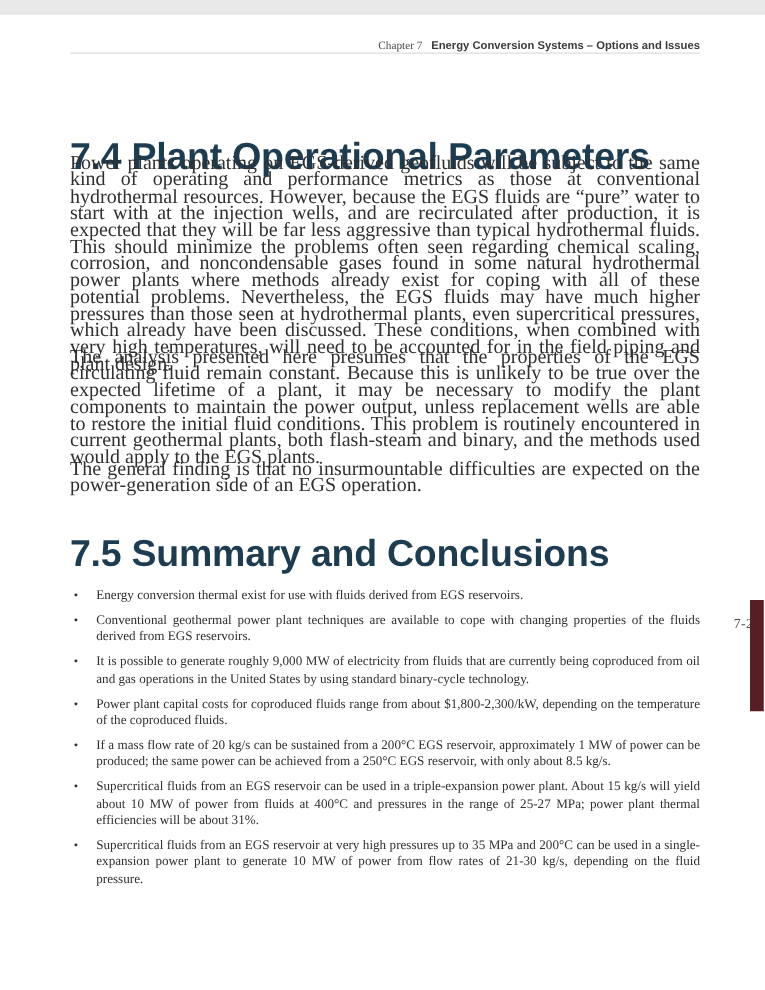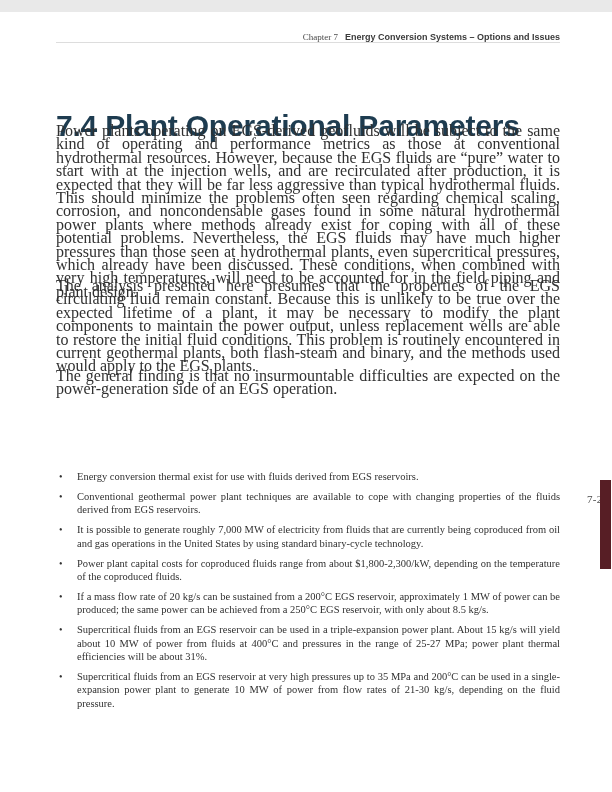--- a/index.html
+++ b/index.html
@@ -123,34 +123,35 @@
   <div class="header-rule"></div>
 
   <h1 class="col section-heading" style="top: 81px;">7.4 Plant Operational Parameters</h1>
 
   <p class="col body-par" style="top: 112px;">Power plants operating on EGS-derived geofluids will be subject to the same kind of operating and performance metrics as those at conventional hydrothermal resources. However, because the EGS fluids are “pure” water to start with at the injection wells, and are recirculated after production, it is expected that they will be far less aggressive than typical hydrothermal fluids. This should minimize the problems often seen regarding chemical scaling, corrosion, and noncondensable gases found in some natural hydrothermal power plants where methods already exist for coping with all of these potential problems. Nevertheless, the EGS fluids may have much higher pressures than those seen at hydrothermal plants, even supercritical pressures, which already have been discussed. These conditions, when combined with very high temperatures, will need to be accounted for in the field piping and plant design.</p>
 
   <p class="col body-par" style="top: 267px;">The analysis presented here presumes that the properties of the EGS circulating fluid remain constant. Because this is unlikely to be true over the expected lifetime of a plant, it may be necessary to modify the plant components to maintain the power output, unless replacement wells are able to restore the initial fluid conditions. This problem is routinely encountered in current geothermal plants, both flash-steam and binary, and the methods used would apply to the EGS plants.</p>
 
   <p class="col body-par" style="top: 357px;">The general finding is that no insurmountable difficulties are expected on the power-generation side of an EGS operation.</p>
 
+  <h1 class="col section-heading" style="top: 399px;">7.5 Summary and Conclusions</h1>
 
 
   <ul class="col bullet-list" style="top: 458px;">
     <li class="bullet-item">
       <span class="bullet-marker">•</span>
       <span class="bullet-text">Energy conversion thermal exist for use with fluids derived from EGS reservoirs.</span>
     </li>
     <li class="bullet-item">
       <span class="bullet-marker">•</span>
       <span class="bullet-text">Conventional geothermal power plant techniques are available to cope with changing properties of the fluids derived from EGS reservoirs.</span>
     </li>
     <li class="bullet-item">
       <span class="bullet-marker">•</span>
-      <span class="bullet-text">It is possible to generate roughly 7,000 MW of electricity from fluids that are currently being coproduced from oil and gas operations in the United States by using standard binary-cycle technology.</span>
+      <span class="bullet-text">It is possible to generate roughly 9,000 MW of electricity from fluids that are currently being coproduced from oil and gas operations in the United States by using standard binary-cycle technology.</span>
     </li>
     <li class="bullet-item">
       <span class="bullet-marker">•</span>
       <span class="bullet-text">Power plant capital costs for coproduced fluids range from about $1,800-2,300/kW, depending on the temperature of the coproduced fluids.</span>
     </li>
     <li class="bullet-item">
       <span class="bullet-marker">•</span>
       <span class="bullet-text">If a mass flow rate of 20 kg/s can be sustained from a 200°C EGS reservoir, approximately 1 MW of power can be produced; the same power can be achieved from a 250°C EGS reservoir, with only about 8.5 kg/s.</span>
     </li>
     <li class="bullet-item">

